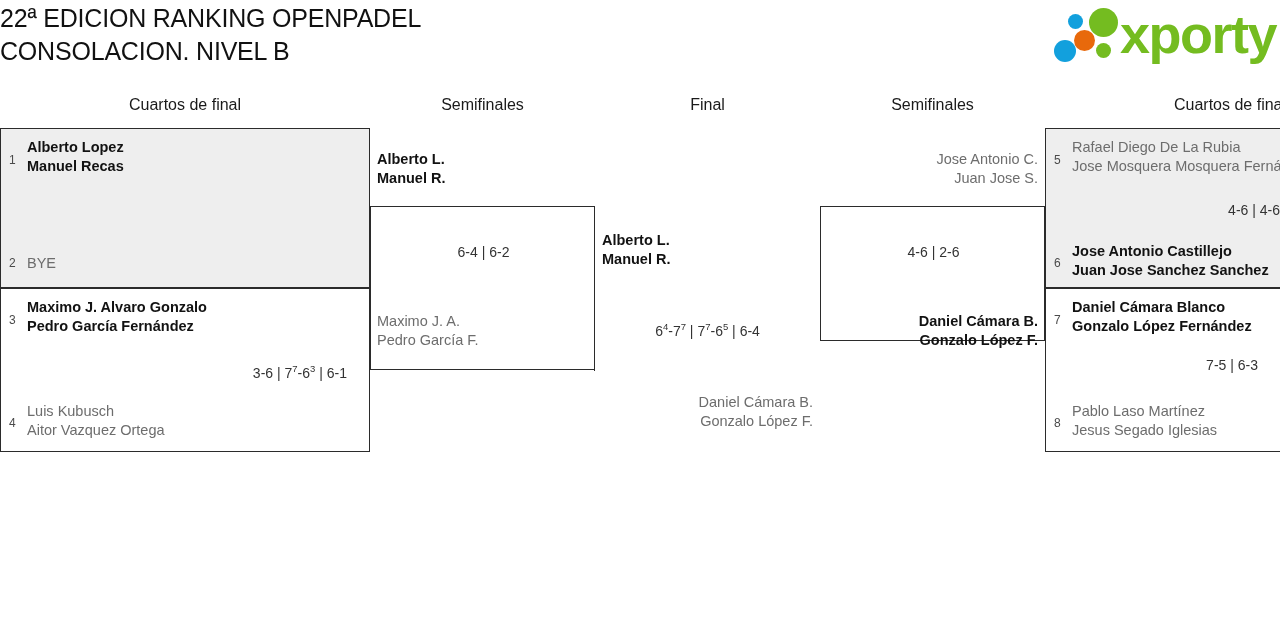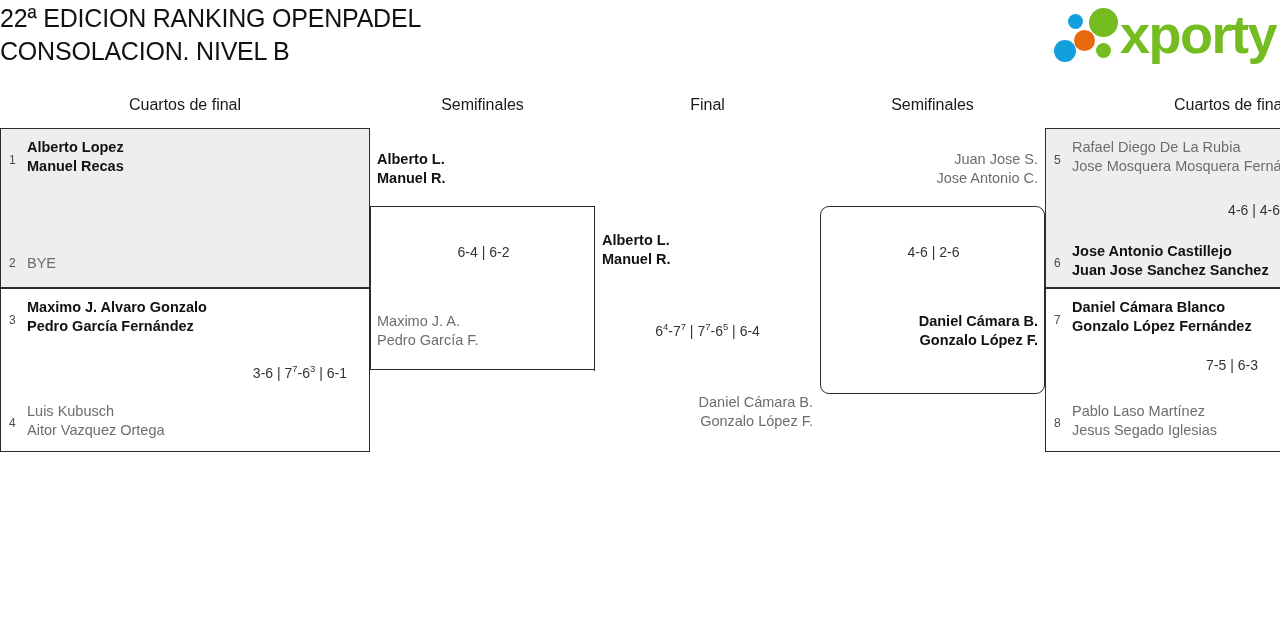--- a/index.html
+++ b/index.html
@@ -208,26 +208,26 @@
   <div class="team winner" style="left:602px; top:231px;">
     <span class="ln">Alberto L.</span>
     <span class="ln">Manuel R.</span>
   </div>
   <div class="score" style="left:595px; top:322px; width:225px; text-align:center;">6<sup>4</sup>-7<sup>7</sup> | 7<sup>7</sup>-6<sup>5</sup> | 6-4</div>
   <div class="team loser align-right" style="left:595px; top:393px; width:218px;">
     <span class="ln">Daniel Cámara B.</span>
     <span class="ln">Gonzalo López F.</span>
   </div>
 
-  <div class="match" style="left:820px; top:206px; width:225px; height:188px;border-radius:9px;">
+  <div class="match" style="left:820px; top:206px; width:225px; height:135px;">
     <div class="score" style="left:0px; top:36px; width:225px; text-align:center;">4-6 | 2-6</div>
   </div>
   <div class="team loser align-right" style="left:813px; top:150px; width:225px;">
+    <span class="ln">Jose Antonio C.</span>
     <span class="ln">Juan Jose S.</span>
-    <span class="ln">Jose Antonio C.</span>
   </div>
   <div class="team winner align-right" style="left:813px; top:312px; width:225px;">
     <span class="ln">Daniel Cámara B.</span>
     <span class="ln">Gonzalo López F.</span>
   </div>
 
   <div class="match shaded" style="left:1045px; top:128px; width:370px; height:160px;">
     <div class="seed" style="left:8px; top:25px;">5</div>
     <div class="team loser" style="left:26px; top:9px;">
       <span class="ln">Rafael Diego De La Rubia</span>

